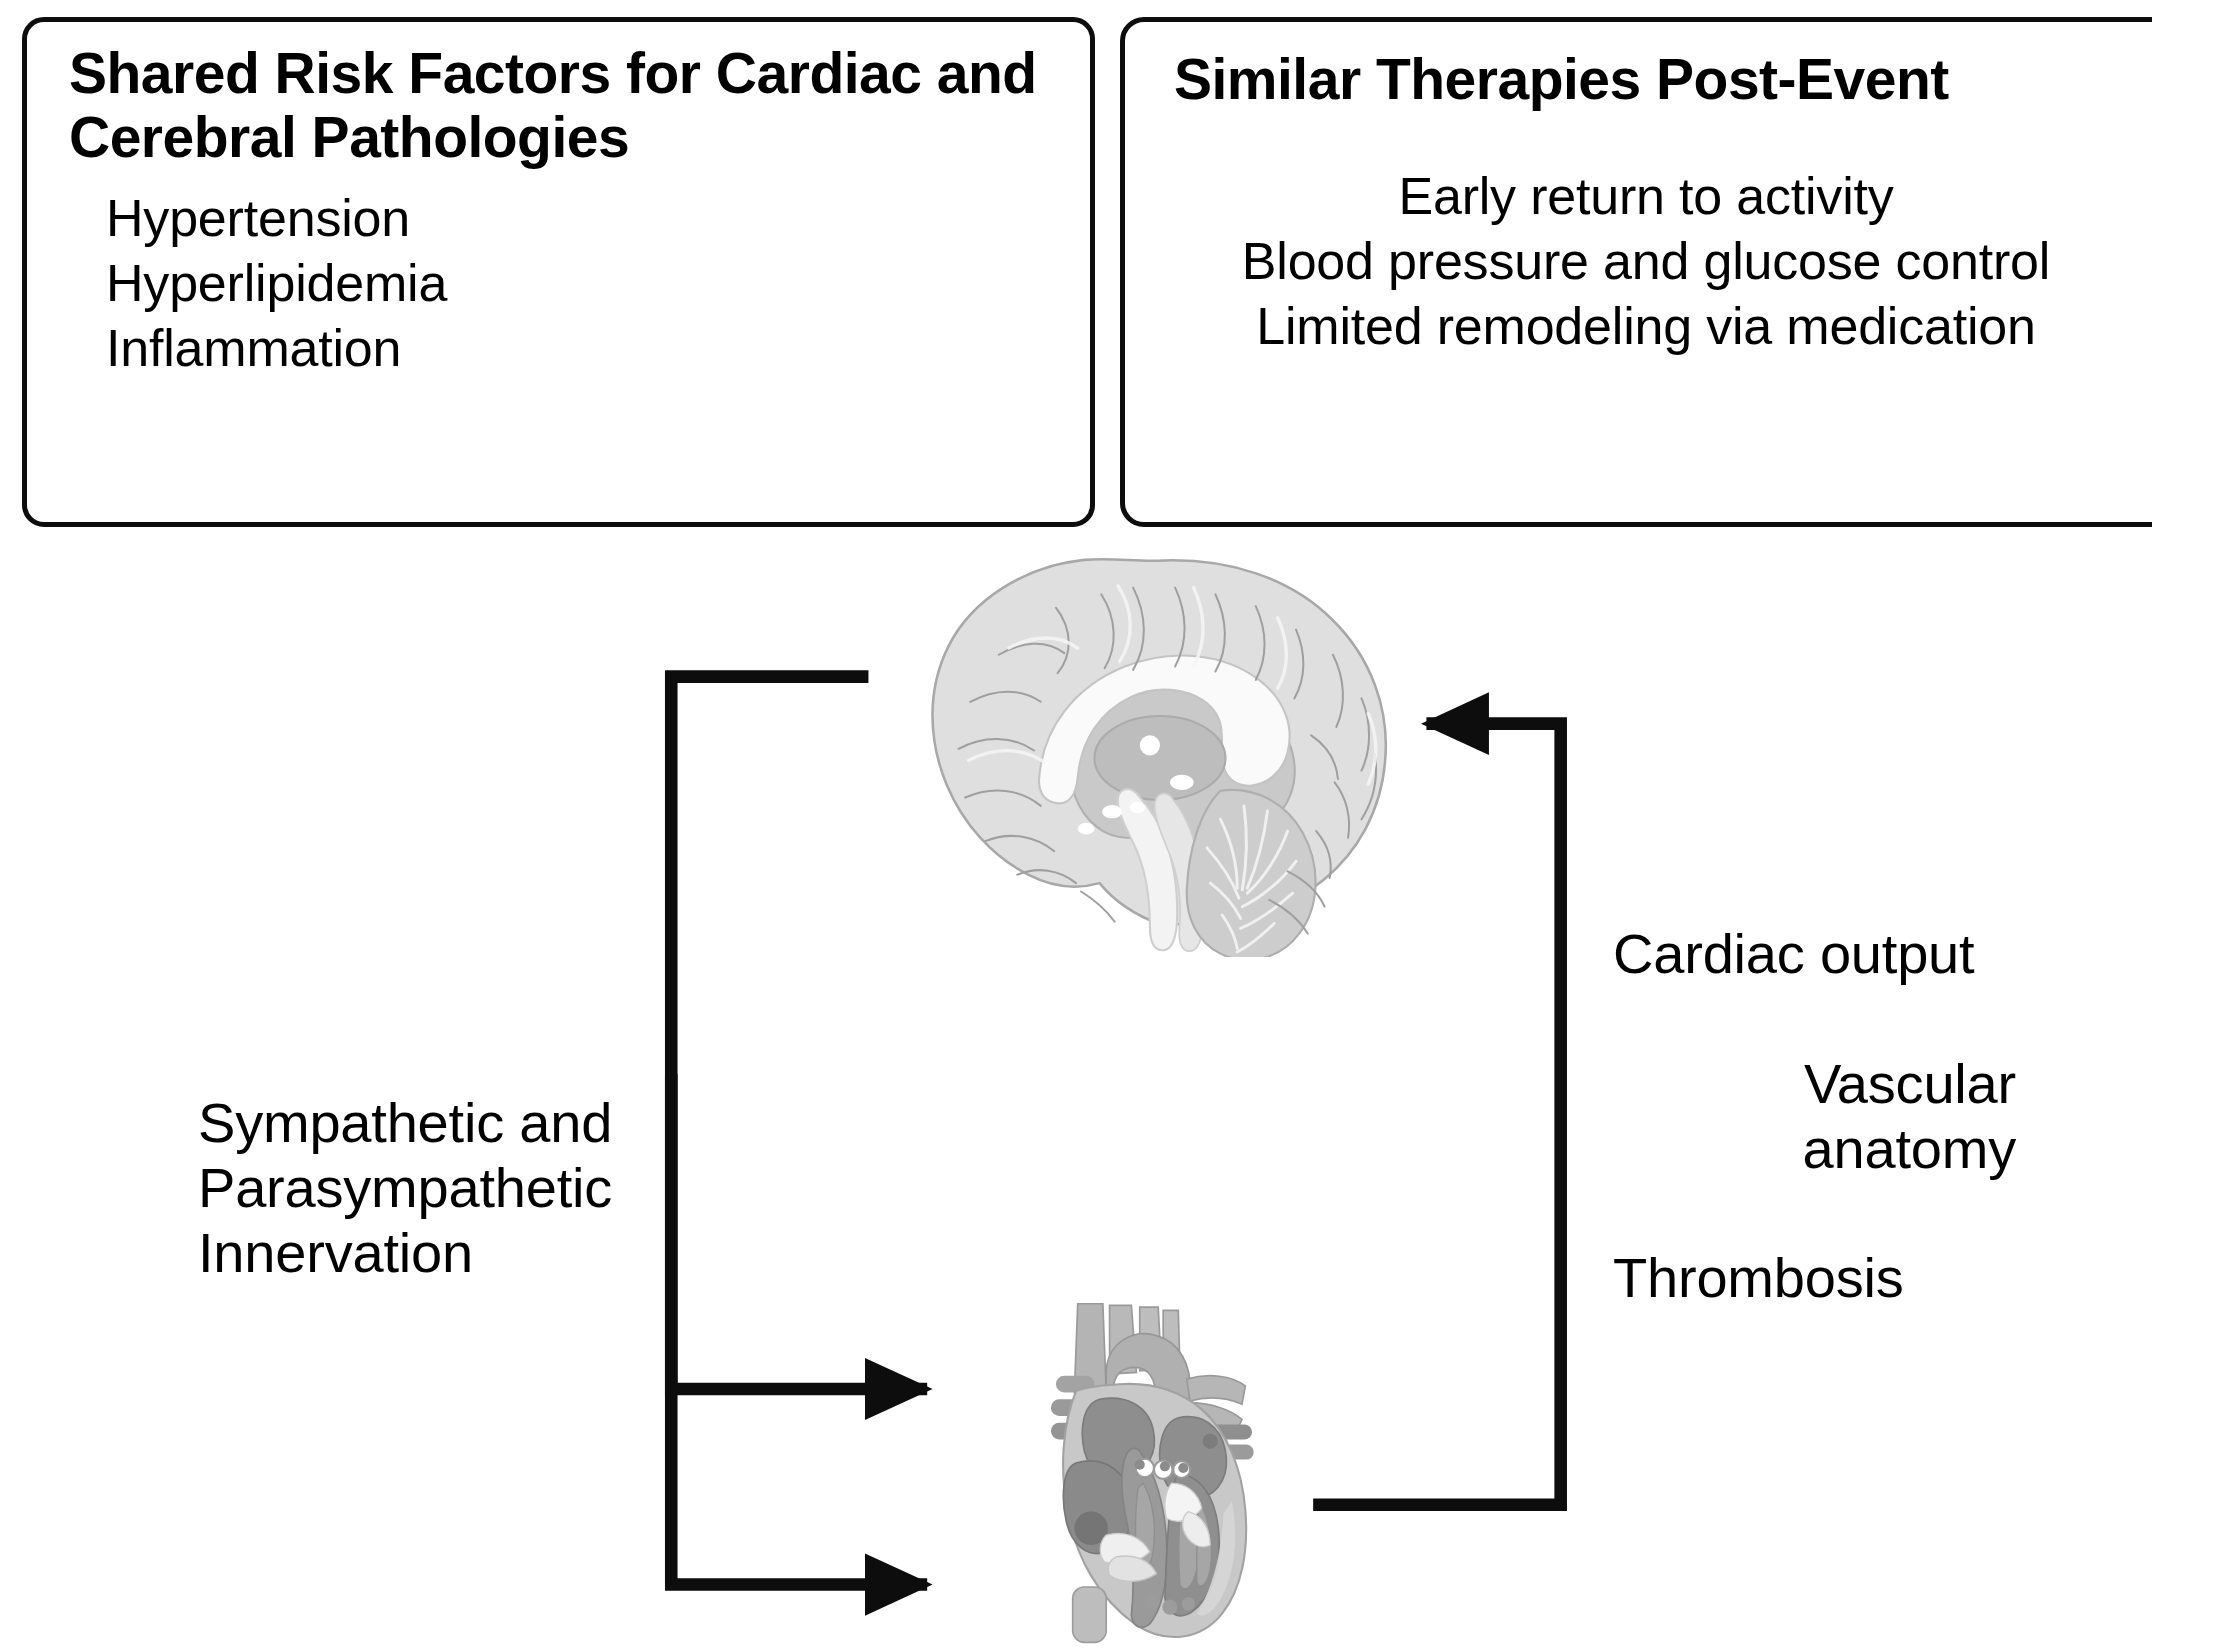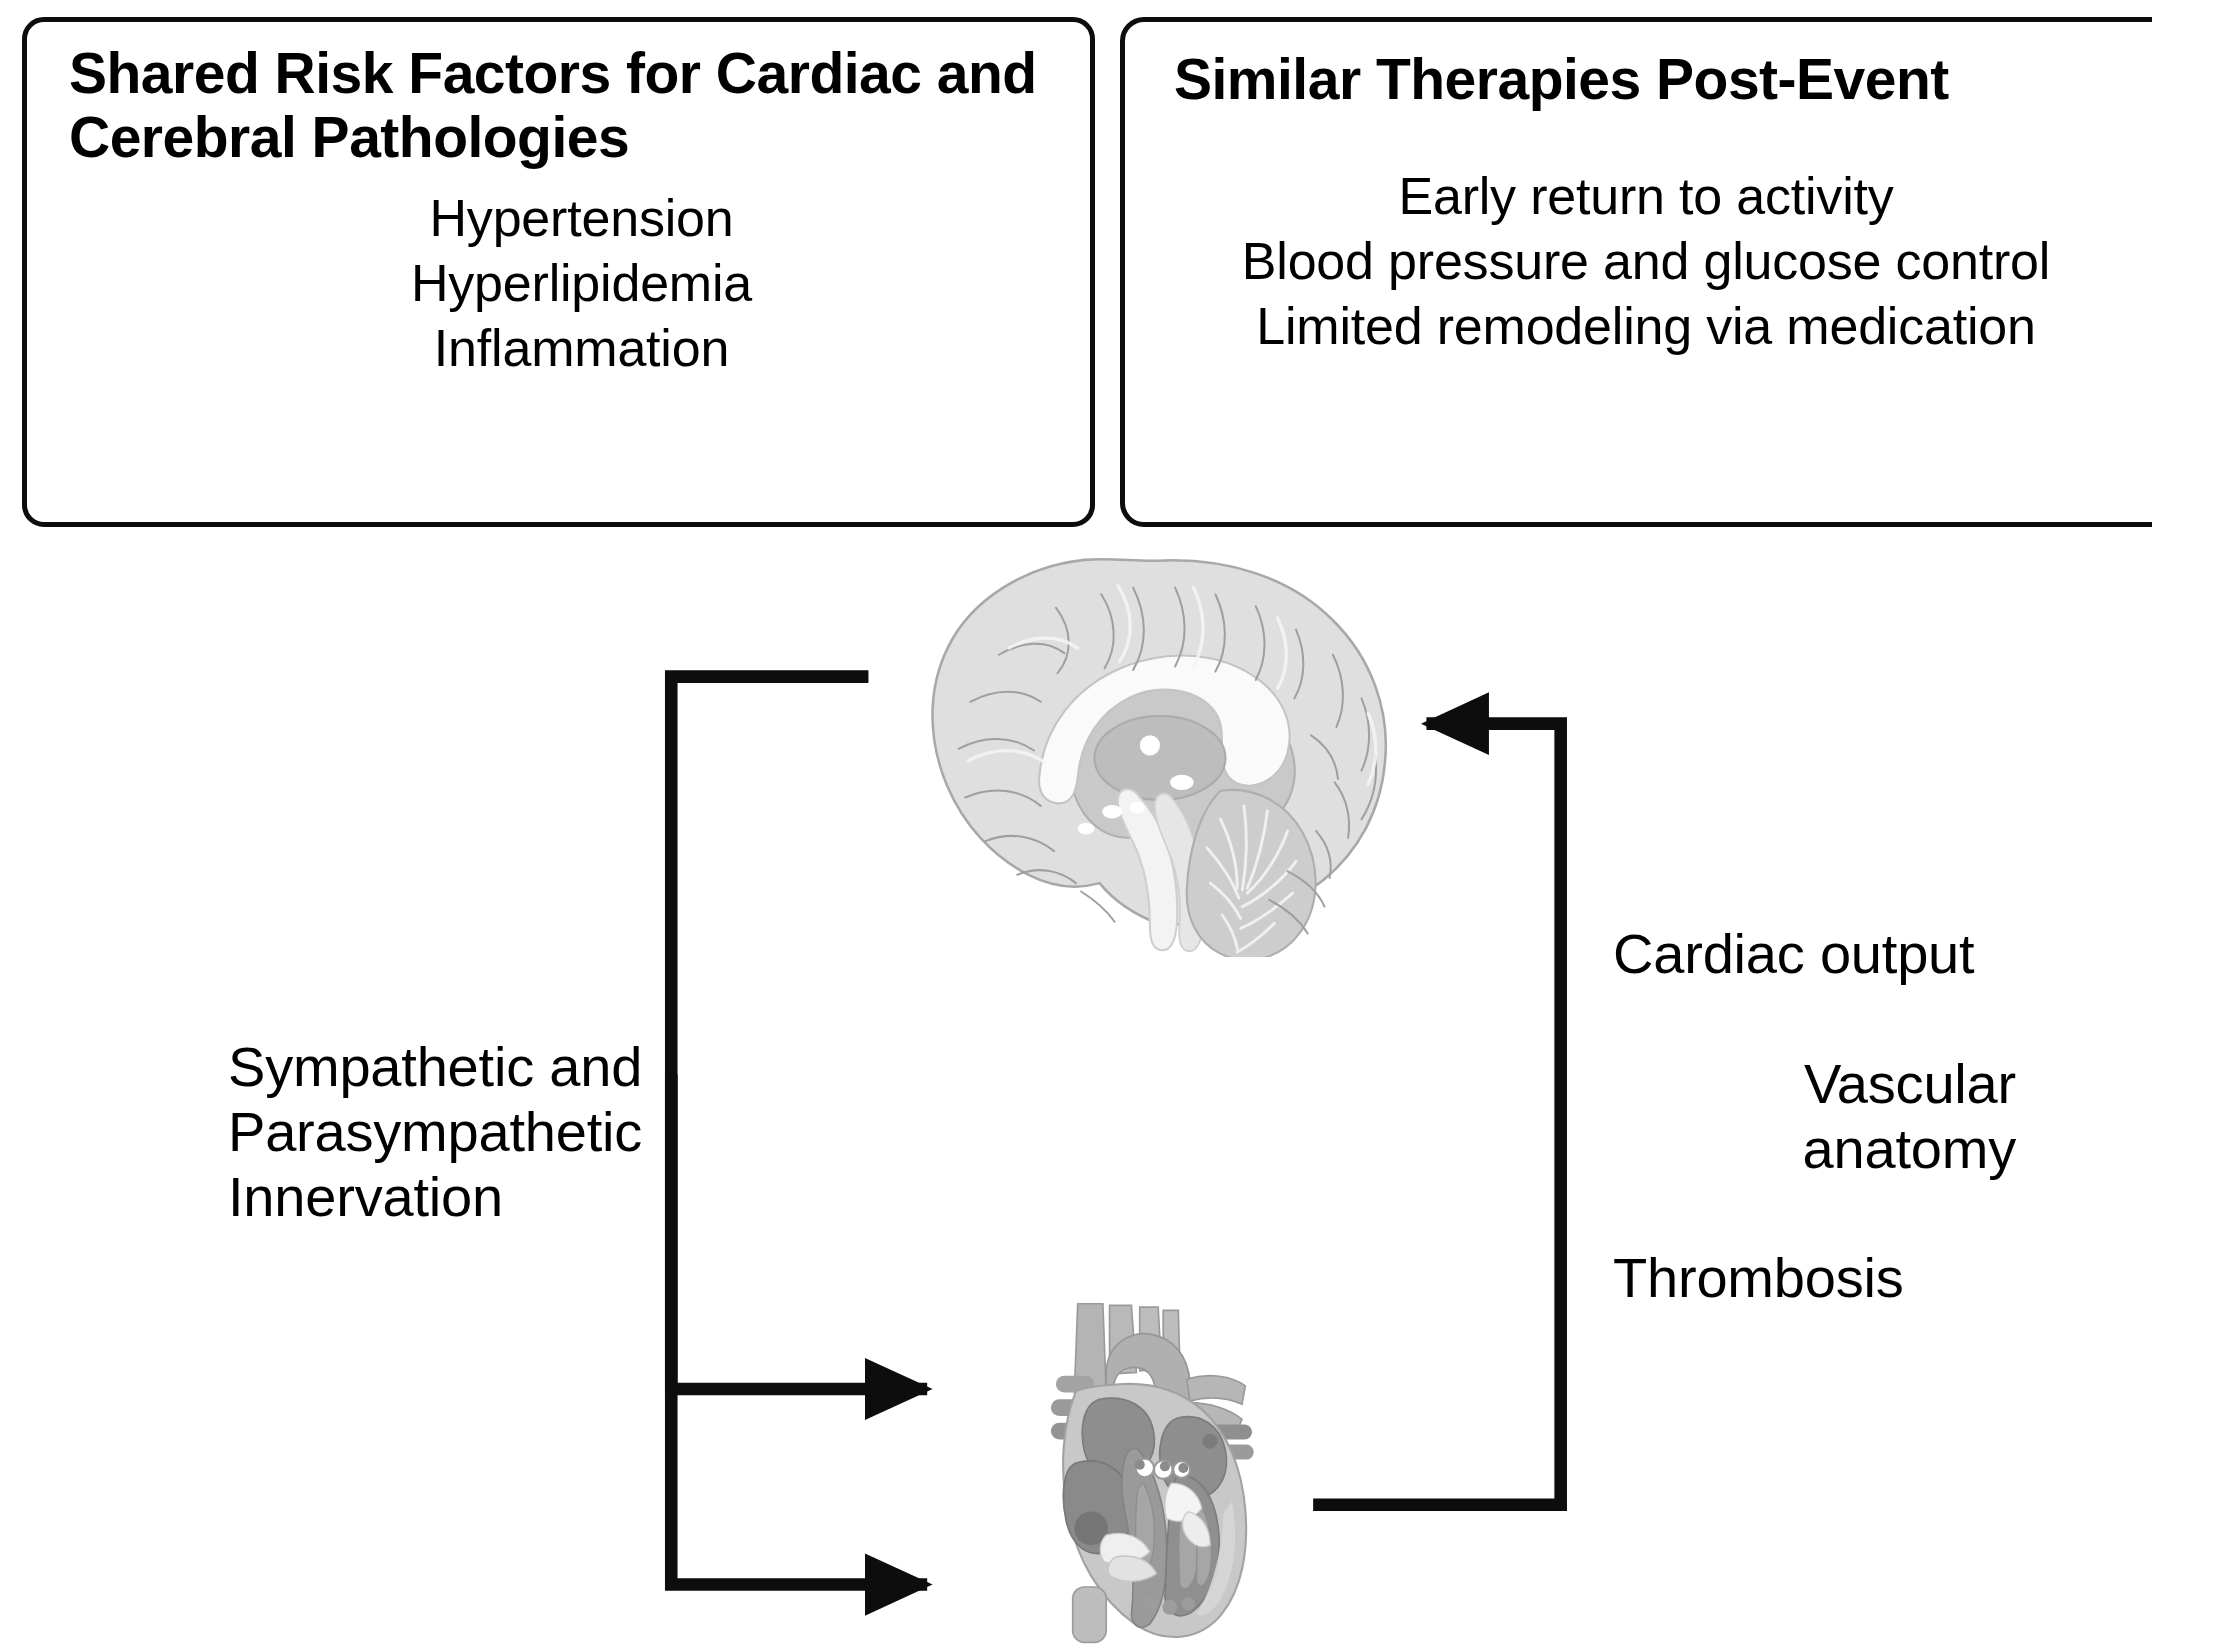--- a/index.html
+++ b/index.html
@@ -52,33 +52,33 @@
     font-weight: normal;
     font-size: 52px;
     line-height: 65px;
     letter-spacing: -0.2px;
   }
   .box-list div {
     white-space: normal;
   }
 
   #risk-title   { left: 42px;  top: 18.5px;  width: 990px; }
-  #risk-list    { left: 97px; top: 164px; width: 915px; text-align: center; }
+  #risk-list    { left: 79px; top: 164px; width: 915px; }
   #therapy-title{ left: 49px;  top: 25px;  width: 982px; }
   #therapy-list { left: 97px; top: 142px; width: 848px; text-align: center; }
 
   
   .diagram-label {
     position: absolute;
     font-size: 56px;
     line-height: 65px;
     letter-spacing: -0.2px;
     color: #000000;
   }
-  #label-innervation { left: 198px;  top: 1034px; width: 470px; margin-left: 30px; }
+  #label-innervation { left: 198px;  top: 1090px; width: 470px; }
   #label-cardiac-output { left: 1613px; top: 921px; width: 470px; }
   #label-vascular-anatomy { left: 1613px; top: 1051px; width: 403px; text-align: right; }
   #label-thrombosis  { left: 1613px; top: 1245px; width: 470px; }
 
   
   #connectors {
     position: absolute;
     left: 0;
     top: 0;
     width: 2216px;

